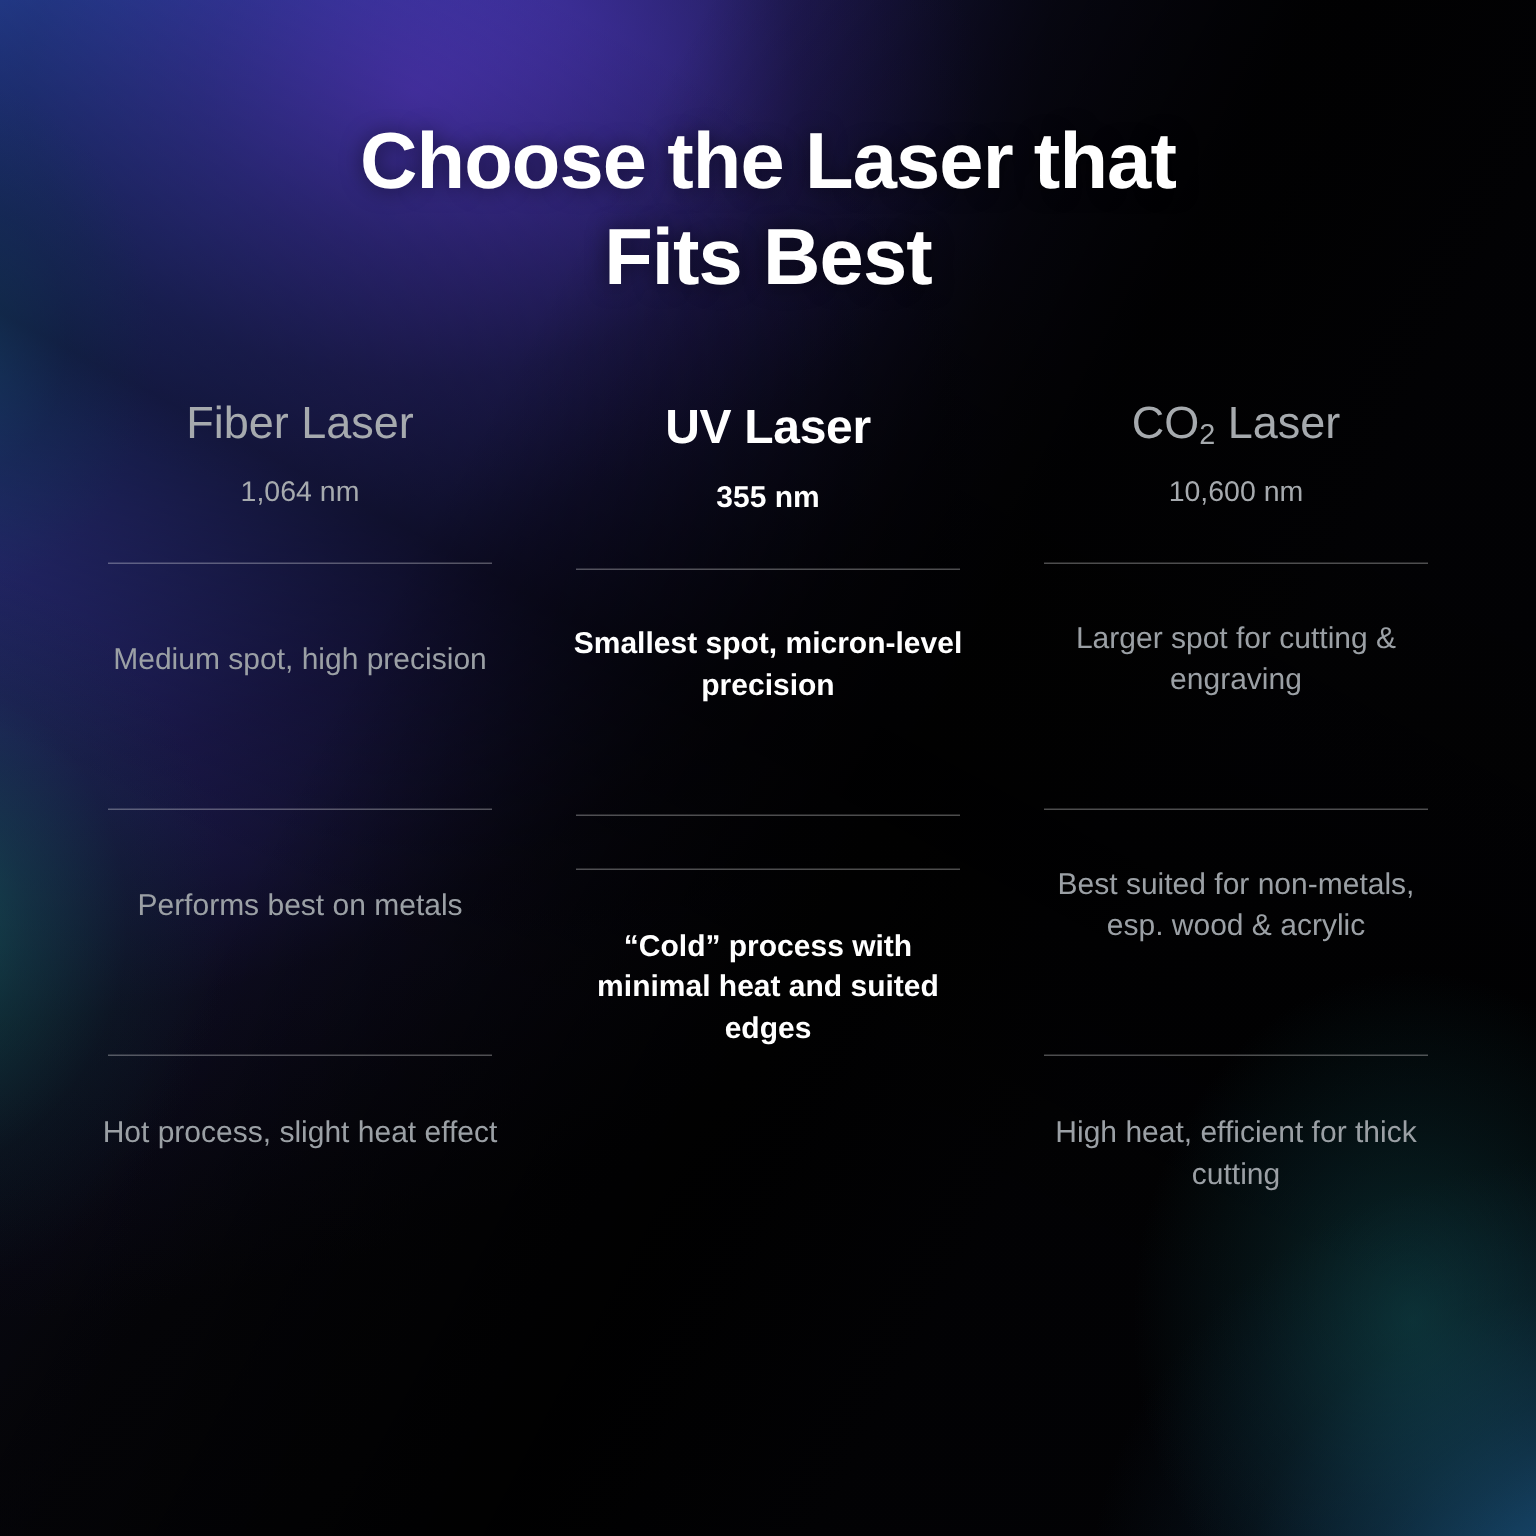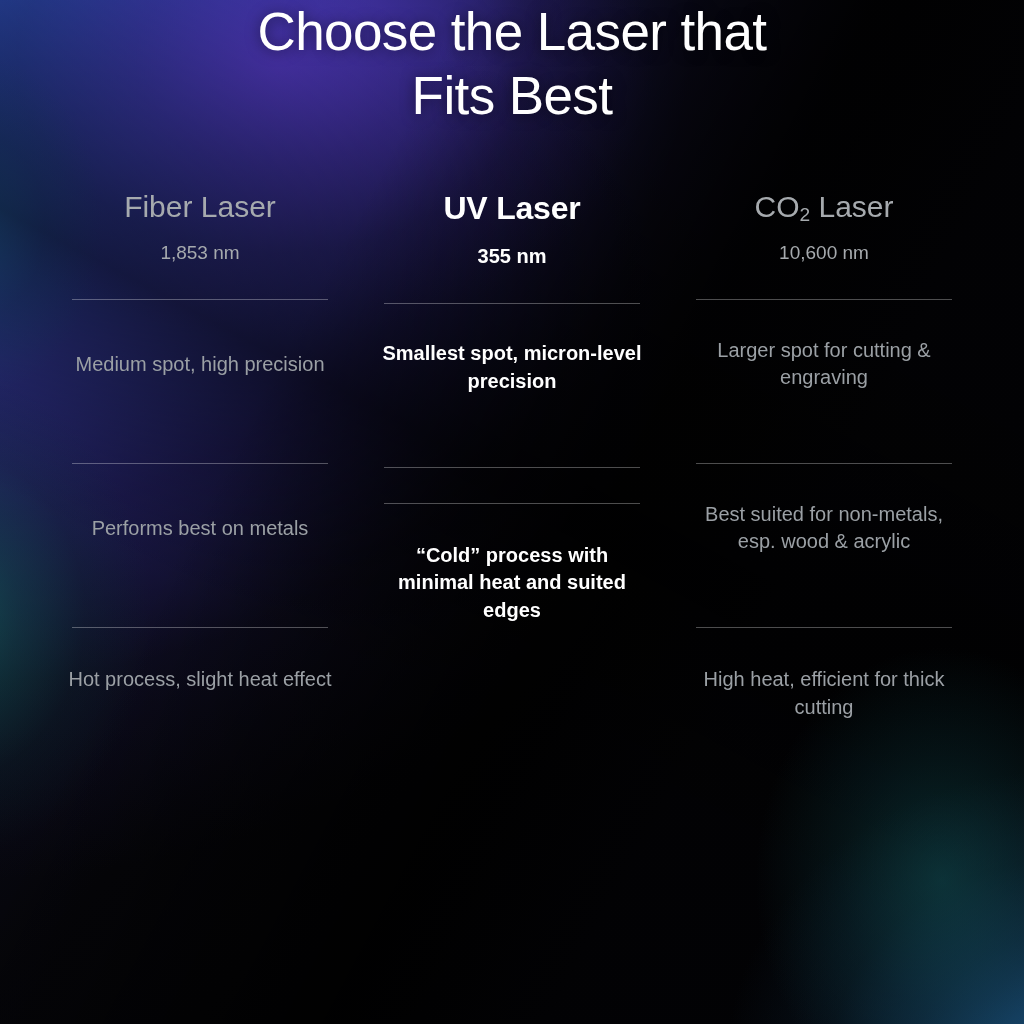--- a/index.html
+++ b/index.html
@@ -117,24 +117,25 @@
     position: relative;
     z-index: 3;
     width: 100%;
     height: 100%;
     box-sizing: border-box;
     padding: 0 64px;
   }
 
   .headline {
     margin: 0;
+    padding-top: 76px;
     text-align: center;
     color: #ffffff;
     font-size: 53px;
-    font-weight: 400;
+    font-weight: 700;
     line-height: 1.20;
     letter-spacing: -0.6px;
     text-shadow: 0 1px 14px rgba(0,0,0,0.55);
   }
   .headline .hl-line { display: block; }
 
   .table {
     margin-top: 64px;
     display: grid;
     grid-template-columns: repeat(3, 1fr);
@@ -230,21 +231,21 @@
     <h1 class="headline">
       <span class="hl-line">Choose the Laser that</span>
       <span class="hl-line">Fits Best</span>
     </h1>
 
     <div class="table">
 
       <div class="col">
         <div class="col-head">
           <div class="col-title">Fiber Laser</div>
-          <div class="col-wave">1,853 nm</div>
+          <div class="col-wave">1,064 nm</div>
         </div>
         <div class="divider"></div>
         <div class="cell r1">Medium spot, high precision</div>
         <div class="divider"></div>
         <div class="cell r2">Performs best on metals</div>
         <div class="divider"></div>
         <div class="cell r3">Hot process, slight heat effect</div>
       </div>
 
       <div class="col featured">

